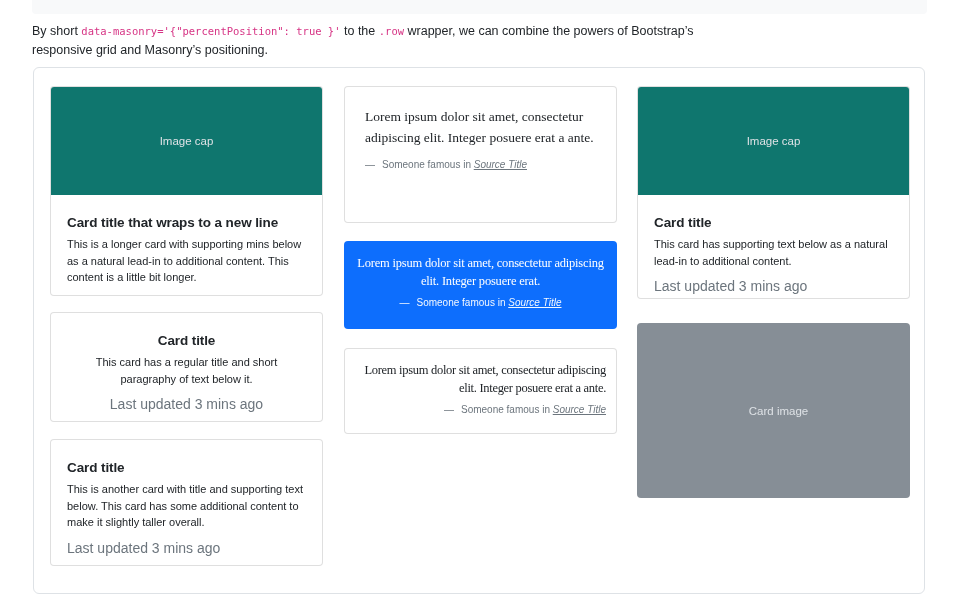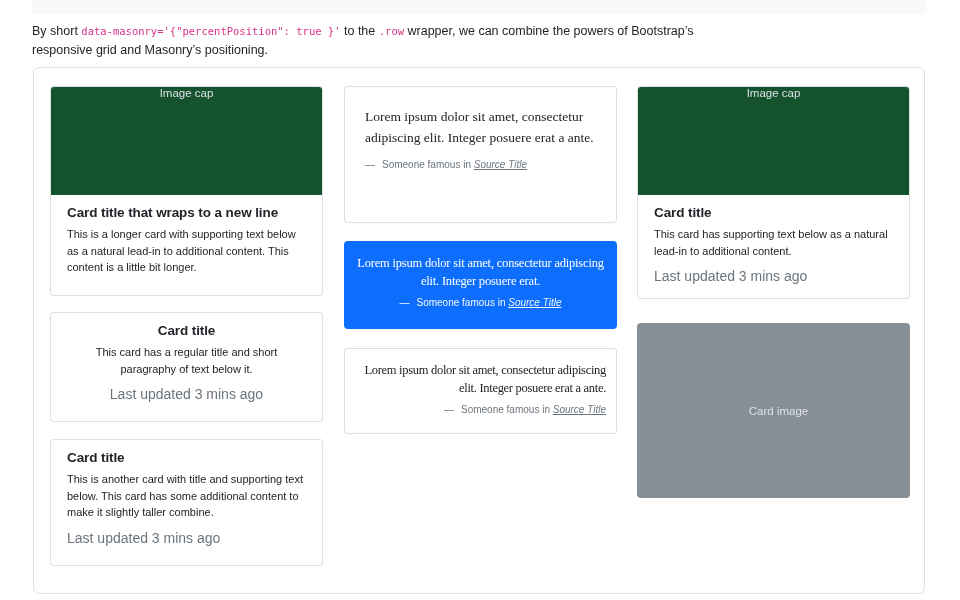--- a/index.html
+++ b/index.html
@@ -32,25 +32,25 @@
   .c2-1 { left:310px; top:18px;  width:273px; height:137px; }
   .c2-2 { left:310px; top:173px; width:273px; height:88px;
           background:#0d6efd; border:none; color:#fff; text-align:center; }
   .c2-3 { left:310px; top:280px; width:273px; height:86px; text-align:right; }
   
   .c3-1 { left:603px; top:18px;  width:273px; height:213px; }
   .c3-2 { left:603px; top:255px; width:273px; height:175px;
           background:#868e96; border:none; display:flex; align-items:center;
           justify-content:center;padding-left:10px; }
 
-  .card-img { height:108px; background:#14532d; display:flex; align-items:flex-start;
+  .card-img { height:108px; background:#0f766e; display:flex; align-items:center;
     justify-content:center; }
   .img-label { font-size:11.5px; color:#dee2e6; }
 
-  .card-body { padding:10px 16px; }
+  .card-body { padding:20px 16px; }
   .card-title { font-size:13.5px; font-weight:600; letter-spacing:-0.1px;
     white-space:nowrap; margin-bottom:6px; color:#212529; }
   .card-text { font-size:11px; line-height:1.5; color:#212529; }
   .footnote { font-size:14px; color:#6c757d; margin-top:9px; }
 
   .quote-body { padding:20px; }
   .quote { font-size:13.5px; line-height:1.55; color:#212529;font-family:Liberation Serif, serif; }
   .quote-footer { font-size:10px; color:#6c757d; margin-top:10px; }
   .quote-footer .dash { letter-spacing:0; margin-right:7px; }
   .quote-footer cite { font-style:italic;text-decoration:underline; }
@@ -73,36 +73,36 @@
   <p class="intro"><span>By short </span><code>data-masonry='{"percentPosition": true }'</code><span> to the </span><code>.row</code><span> wrapper, we can combine the powers of Bootstrap’s responsive grid and Masonry’s positioning.</span></p>
 
   <div class="example">
 
     <div class="card c1-1">
       <div class="card-img">
         <span class="img-label">Image cap</span>
       </div>
       <div class="card-body">
         <div class="card-title">Card title that wraps to a new line</div>
-        <p class="card-text">This is a longer card with supporting text below as a natural lead-in to additional content. This content is a little bit longer.</p>
+        <p class="card-text">This is a longer card with supporting mins below as a natural lead-in to additional content. This content is a little bit longer.</p>
       </div>
     </div>
 
     <div class="card c1-2">
       <div class="card-body">
         <div class="card-title">Card title</div>
         <p class="card-text">This card has a regular title and short paragraphy of text below it.</p>
         <div class="footnote">Last updated 3 mins ago</div>
       </div>
     </div>
 
     <div class="card c1-3">
       <div class="card-body">
         <div class="card-title">Card title</div>
-        <p class="card-text">This is another card with title and supporting text below. This card has some additional content to make it slightly taller combine.</p>
+        <p class="card-text">This is another card with title and supporting text below. This card has some additional content to make it slightly taller overall.</p>
         <div class="footnote">Last updated 3 mins ago</div>
       </div>
     </div>
 
     <div class="card c2-1">
       <div class="quote-body">
         <div class="quote">Lorem ipsum dolor sit amet, consectetur adipiscing elit. Integer posuere erat a ante.</div>
         <div class="quote-footer"><span class="dash">—</span><span>Someone famous in </span><cite>Source Title</cite></div>
       </div>
     </div>

